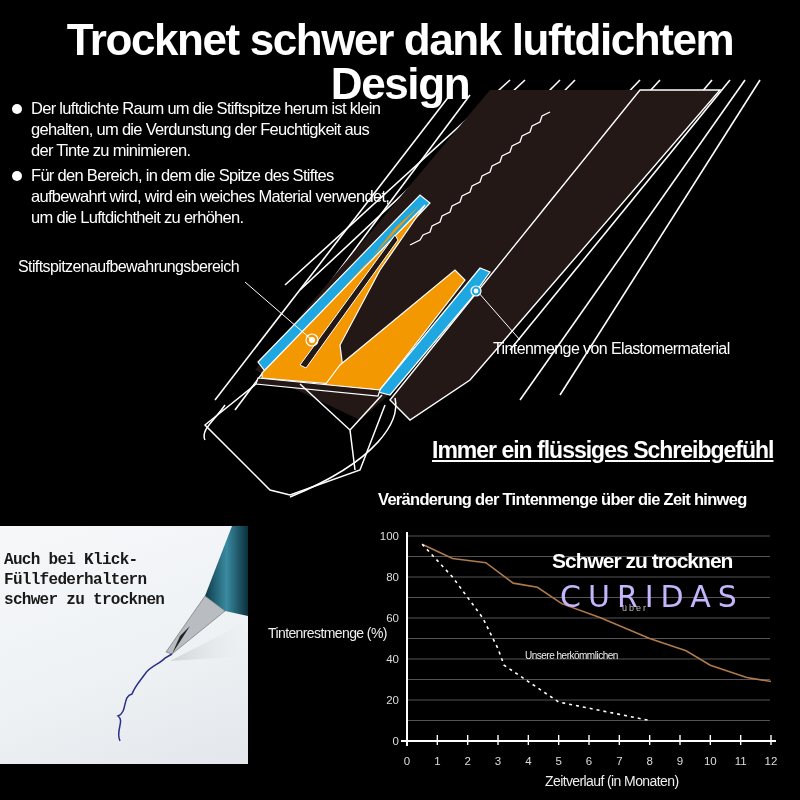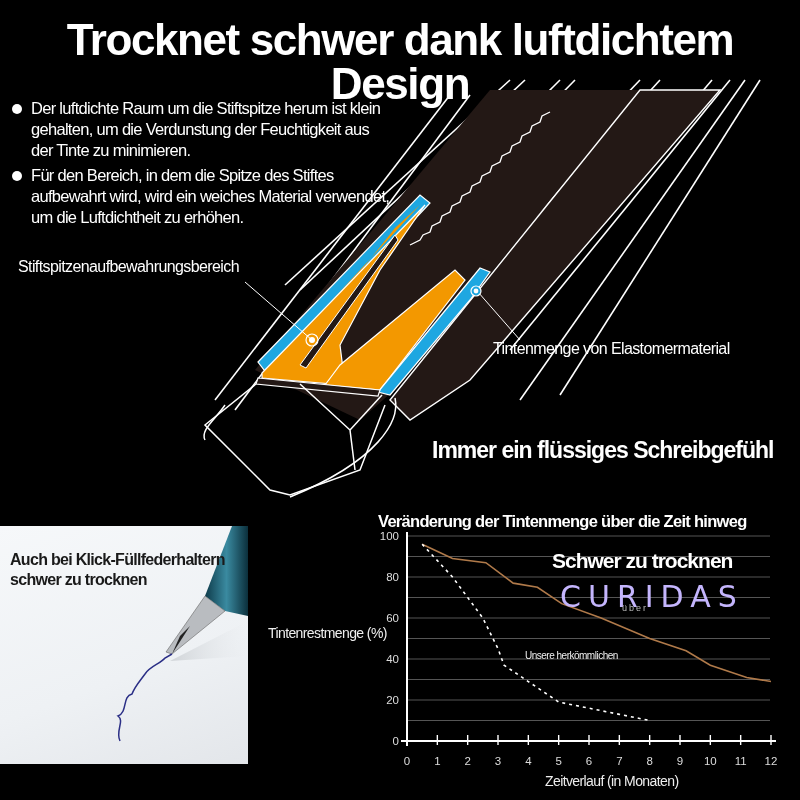--- a/index.html
+++ b/index.html
@@ -5,24 +5,24 @@
   html,body{margin:0;padding:0;background:#000;}
   body{width:800px;height:800px;position:relative;overflow:hidden;font-family:"Liberation Sans","DejaVu Sans",sans-serif;color:#fff;}
   .abs{position:absolute;}
   #title{left:0;top:18px;width:800px;text-align:center;font-size:44px;font-weight:bold;letter-spacing:-1.4px;line-height:44px;}
   .bullets{left:10px;top:98px;width:380px;}
   .bullet{display:flex;align-items:flex-start;font-size:16.5px;line-height:21px;letter-spacing:-0.7px;margin-bottom:4px;}
   .dot{width:10px;height:10px;border-radius:50%;background:#fff;margin:6px 9px 0 2px;flex:0 0 auto;}
   .label{font-weight:normal;font-size:16px;letter-spacing:-0.6px;white-space:nowrap;}
   #lbl-storage{left:18px;top:258px;}
   #lbl-elast{left:493px;top:340px;}
-  #heading2{left:432px;top:437px;font-size:23px;font-weight:bold;letter-spacing:-1px;white-space:nowrap;}
-  #heading3{left:378px;top:490px;font-size:16.5px;font-weight:bold;letter-spacing:-0.7px;white-space:nowrap;margin-top:22px;}
+  #heading2{left:432px;top:437px;font-size:23px;font-weight:bold;letter-spacing:-1px;white-space:nowrap;text-decoration:underline;}
+  #heading3{left:378px;top:490px;font-size:16.5px;font-weight:bold;letter-spacing:-0.7px;white-space:nowrap;}
   #photo{left:0;top:526px;width:248px;height:238px;background:linear-gradient(160deg,#f6f8fa 0%,#eef1f4 60%,#e3e6ea 100%);overflow:hidden;}
-  #photo-caption{left:10px;top:24px;font-size:16px;font-weight:bold;color:#1a1a1a;line-height:20px;letter-spacing:-0.7px;}
+  #photo-caption{left:4px;top:24px;font-size:16px;font-weight:bold;color:#1a1a1a;line-height:20px;letter-spacing:-0.7px;font-family:Liberation Mono, monospace;}
   #chart-svg{left:0;top:0;}
   .tick{font-size:11.5px;fill:#ddd;font-family:"Liberation Sans",sans-serif;}
   .axis-title{font-size:14px;fill:#eee;letter-spacing:-0.6px;font-family:"Liberation Sans",sans-serif;}
   #chart-note{left:525px;top:646px;font-size:10px;line-height:20px;color:#eee;letter-spacing:-0.5px;}
   #chart-heading{left:552px;top:549px;font-size:21px;font-weight:bold;letter-spacing:-1px;white-space:nowrap;}
   #brand{left:560px;top:579px;font-size:30px;letter-spacing:7px;color:#c4b5fd;font-family:"DejaVu Sans",sans-serif;}
   #brand-kana{left:622px;top:603px;font-size:9px;color:#bbb;letter-spacing:2px;}
 </style>
 </head>
 <body>

